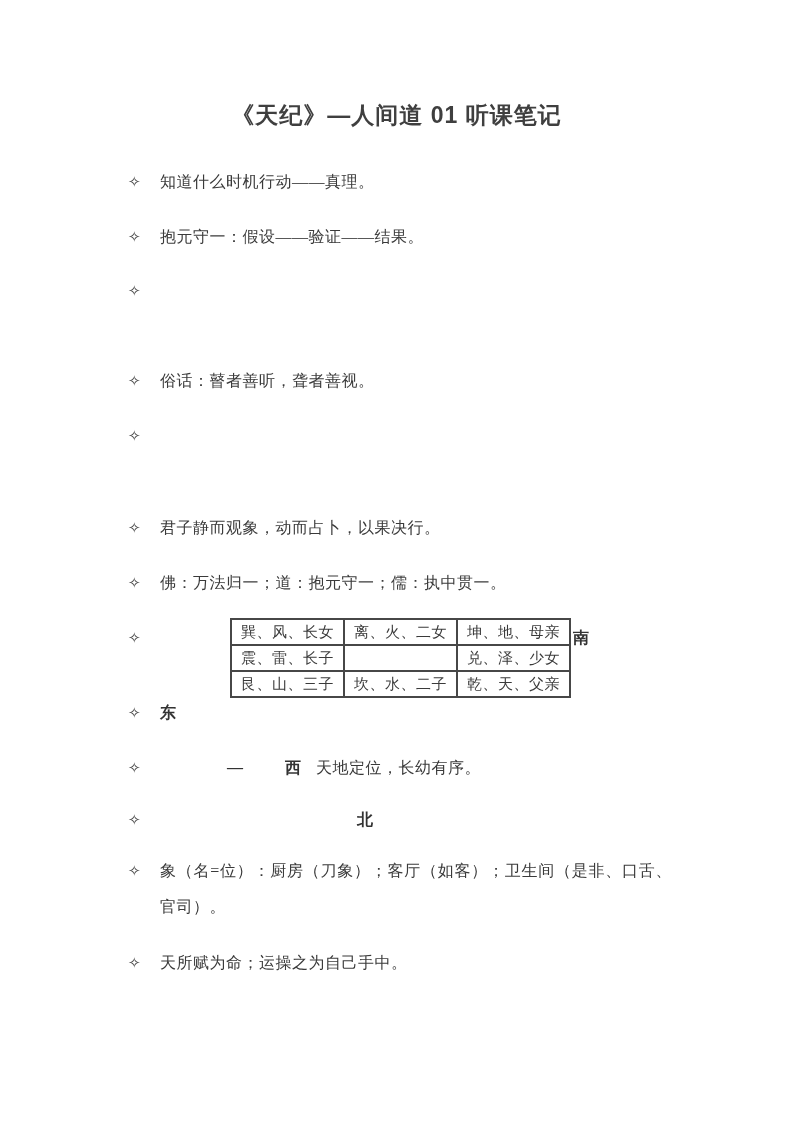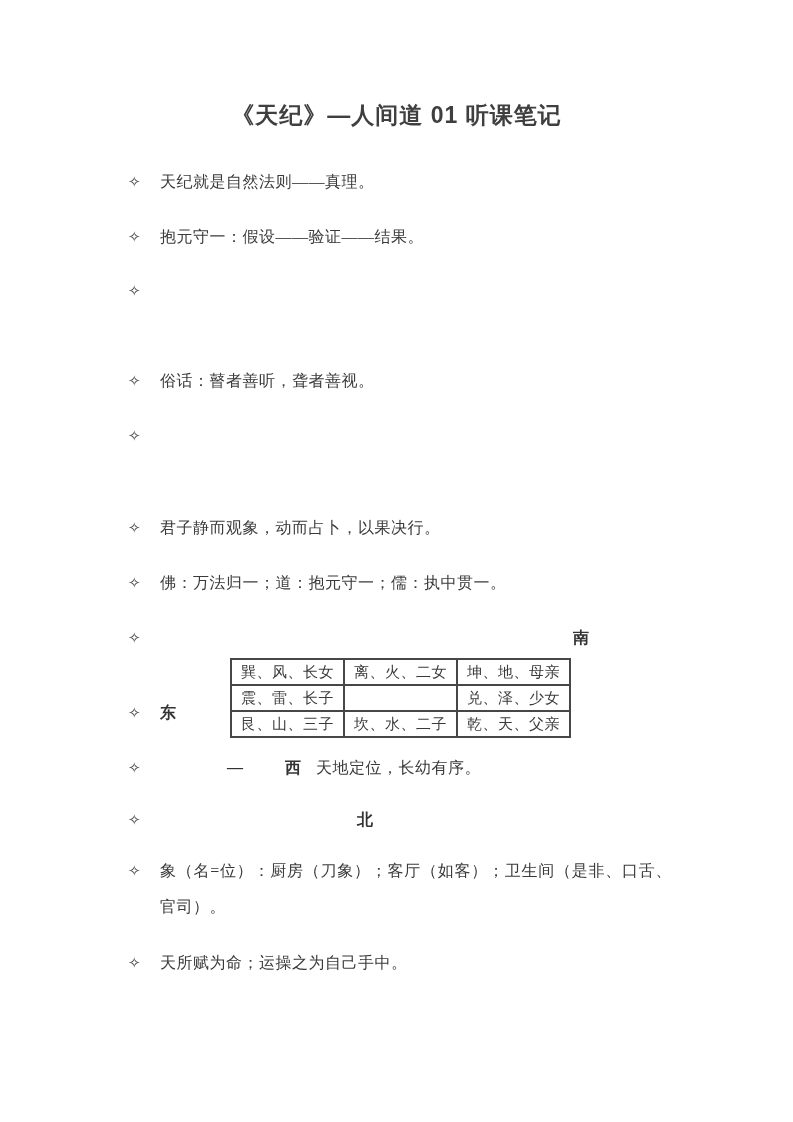--- a/index.html
+++ b/index.html
@@ -41,21 +41,21 @@
     font-weight:bold;
     font-family:"Liberation Sans","DejaVu Sans",sans-serif;
     font-size:16px;color:#333333;
   }
   .south-label{display:inline-block;margin-left:413px;}
   .north-label{display:inline-block;margin-left:197px;}
   .axis-dash{display:inline-block;margin-left:67px;font-weight:bold;color:#333;}
   .west-label{display:inline-block;margin-left:37px;}
   .west-note{display:inline-block;margin-left:10px;}
   table.bagua{
-    position:absolute;left:230px;top:658px;
+    position:absolute;left:230px;top:618px;
     border-collapse:collapse;
     font-size:15px;color:var(--text);
   }
   table.bagua td{
     width:103px;height:24px;
     border:2px solid var(--border);
     text-align:center;vertical-align:middle;
     padding:0 4px;
     letter-spacing:0.5px;
     white-space:nowrap;
@@ -63,21 +63,21 @@
 </style>
 </head>
 <body>
 
 <div class="page">
 
   <div class="doc-title">《天纪》—人间道 01 听课笔记</div>
 
   <div class="li one" style="top:164px;">
     <span class="marker">✧</span>
-    <span>天纪就是自然法则——真理。</span>
+    <span>知道什么时机行动——真理。</span>
   </div>
 
   <div class="li one" style="top:219px;">
     <span class="marker">✧</span>
     <span>抱元守一：假设——验证——结果。</span>
   </div>
 
   <div class="li" style="top:273px;">
     <span class="marker">✧</span>
   </div>

